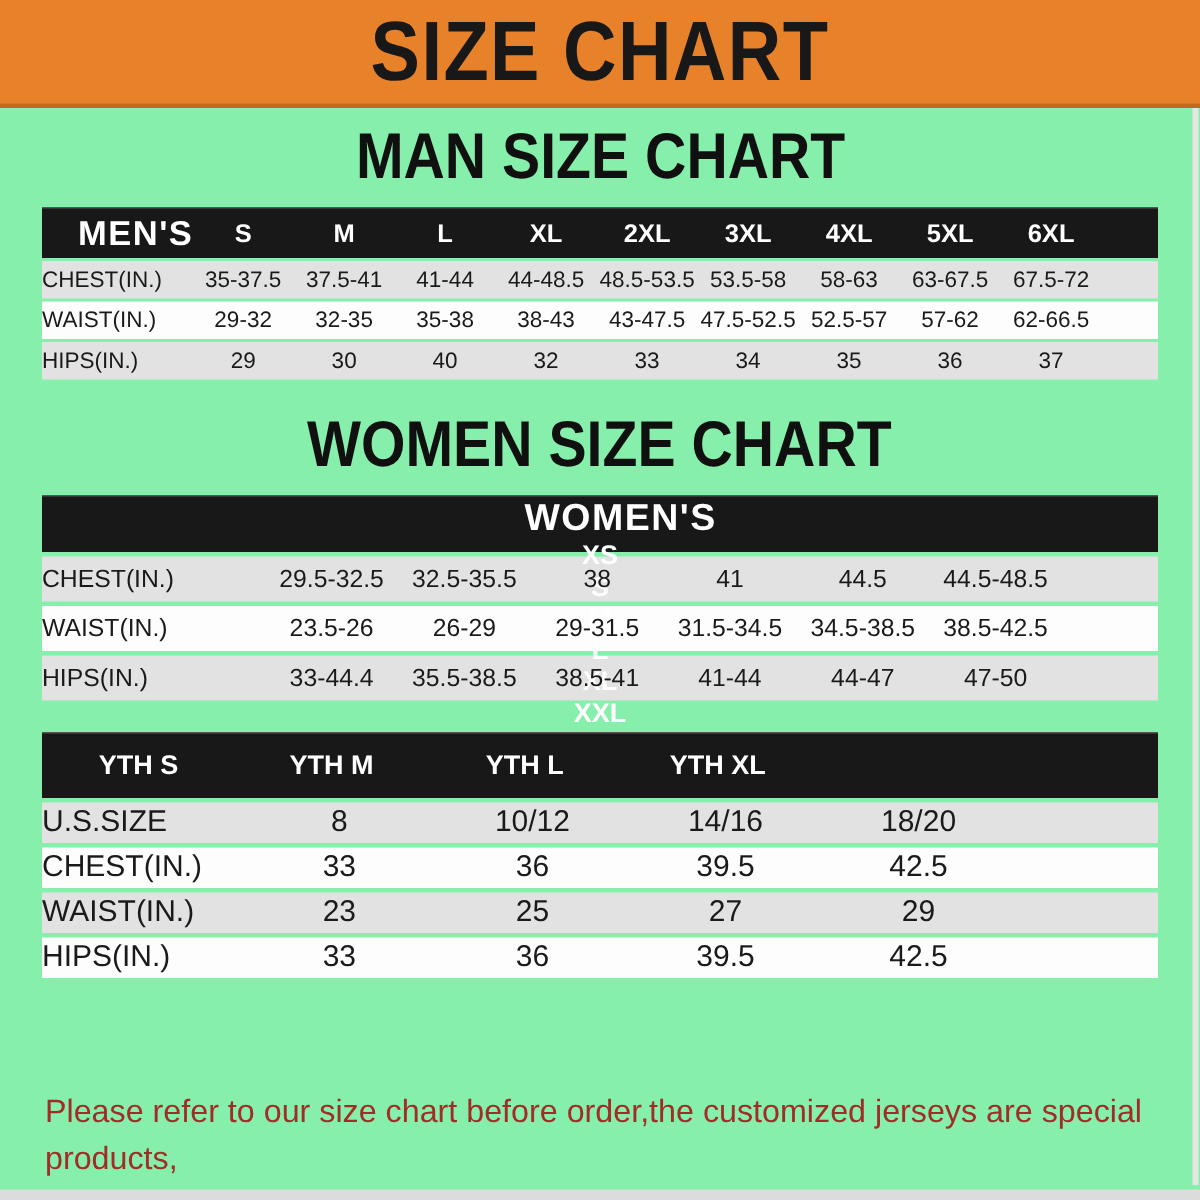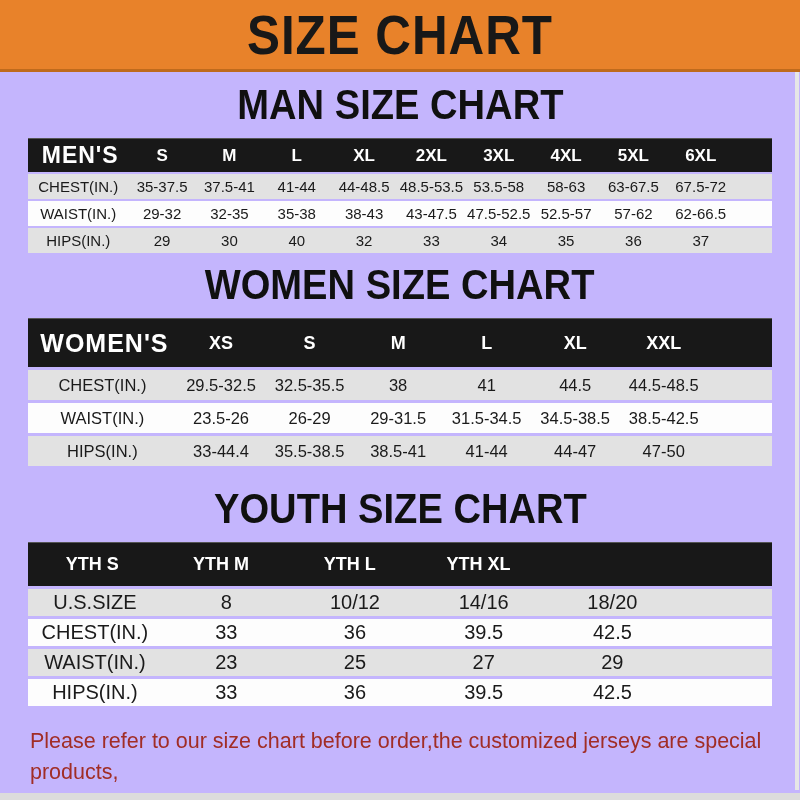--- a/index.html
+++ b/index.html
@@ -7,21 +7,21 @@
     --banner-text:#181818;
     --head-bg:#181818;
     --head-text:#FFFFFF;
     --row-shade:#E2E2E2;
     --text:#1A1A1A;
     --footer:#A12D26;
   }
   *{margin:0;padding:0;box-sizing:border-box;}
   html,body{background:#fff;}
   body{font-family:"Liberation Sans", sans-serif;color:var(--text);}
-  .page{position:relative;width:800px;height:800px;background:#c4b5fd;overflow:hidden;}
+  .page{position:relative;width:800px;height:800px;background:#86efac;overflow:hidden;}
 
   
   .banner{
     position:absolute;top:0;left:0;width:800px;height:72px;
     background:var(--banner-bg);
     border-bottom:3px solid #BF6A1C;
     display:flex;align-items:center;justify-content:center;
   }
   .banner-title{
     color:var(--banner-text);
@@ -30,50 +30,50 @@
     white-space:nowrap;
   }
 
   
   .edge-right{position:absolute;top:72px;right:1px;width:4px;height:718px;background:#E6E6E6;}
   .bottom-strip{position:absolute;left:0;bottom:0;width:800px;height:7px;background:#DCDCDC;}
 
   
   .section{position:absolute;left:28px;width:744px;}
   .sec-0{top:84px;}
-  .sec-1{top:264px;}
+  .sec-1{top:276px;}
   .sec-2{top:488px;}
   .section-heading{
     text-align:center;font-weight:900;font-size:41px;color:#101010;
     line-height:40px;margin-bottom:14px;letter-spacing:0px;
   }
   .section-heading span{display:inline-block;transform:scale(.93,1.05);white-space:nowrap;}
 
   
   .t-head{
     display:flex;align-items:center;background:var(--head-bg);color:var(--head-text);
     border-top:1px solid #555;
   }
-  .t-corner{font-weight:800;letter-spacing:1px;padding-left:4px;text-align:center;}
+  .t-corner{font-weight:800;letter-spacing:1px;padding-left:24px;}
   .t-col{text-align:center;font-weight:600;}
   .t-row{display:flex;align-items:center;margin-top:3px;background:#FDFDFD;}
   .t-row.alt{background:var(--row-shade);}
-  .t-label{text-align:center;font-weight:500;}
+  .t-label{font-weight:500;}
   .t-cell{text-align:center;}
 
   
   .sec-0 .t-head{height:34px;font-size:17px;}
   .sec-0 .t-corner{width:13.5%;font-size:23px;}
   .sec-0 .t-col,.sec-0 .t-cell{width:9.05%;}
   .sec-0 .t-label{width:13.5%;}
   .sec-0 .t-sp{width:5%;}
   .sec-0 .t-row{height:25px;font-size:15px;margin-top:2px;}
 
   
-  .sec-1 .t-head{height:49px;font-size:18px;}
+  .sec-1 .t-head{height:38px;font-size:18px;flex-direction:column;}
   .sec-1 .t-corner{width:20%;font-size:25px;}
   .sec-1 .t-col,.sec-1 .t-cell{width:11.9%;}
   .sec-1 .t-label{width:20%;}
   .sec-1 .t-sp{width:8.6%;}
   .sec-1 .t-row{height:30px;font-size:16.5px;}
 
   
   .sec-2 .t-head{height:44px;font-size:18px;}
   .sec-2 .t-corner{width:18%;font-size:25px;}
   .sec-2 .t-col,.sec-2 .t-cell{width:17.3%;}
@@ -198,23 +198,20 @@
           <span class="t-cell">38.5-41</span>
           <span class="t-cell">41-44</span>
           <span class="t-cell">44-47</span>
           <span class="t-cell">47-50</span>
           <span class="t-sp"></span>
         </div>
       </div>
   </div>
 
   <div class="section sec-2">
-    <div class="section-heading">
-      <span>YOUTH SIZE CHART</span>
-    </div>
     <div>
         <div class="t-head">
           <span class="t-col">YTH S</span>
           <span class="t-col">YTH M</span>
           <span class="t-col">YTH L</span>
           <span class="t-col">YTH XL</span>
           <span class="t-sp"></span>
         </div>
         <div class="t-row alt">
           <span class="t-label">U.S.SIZE</span>

